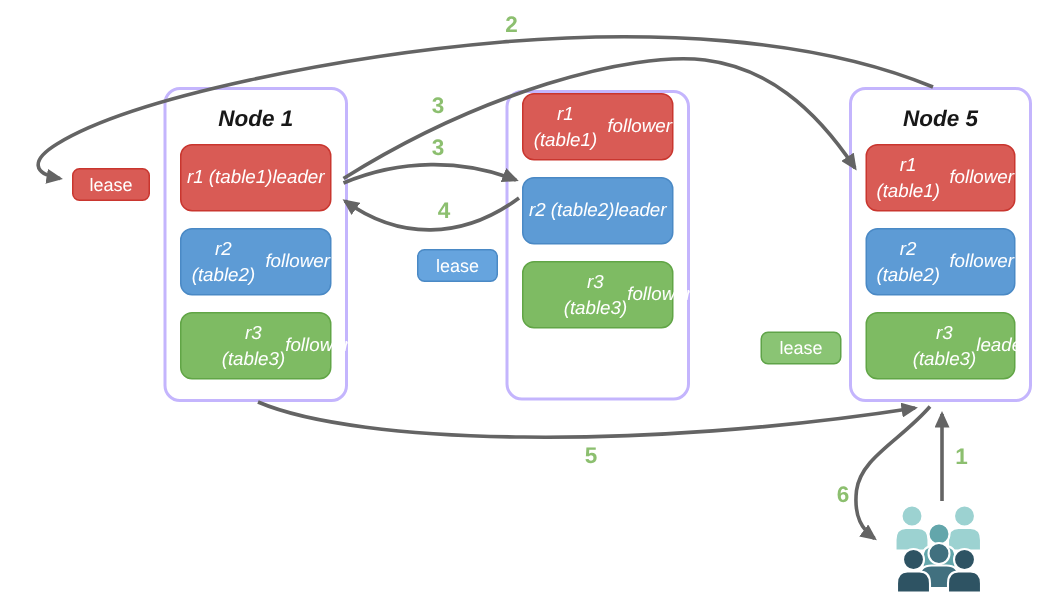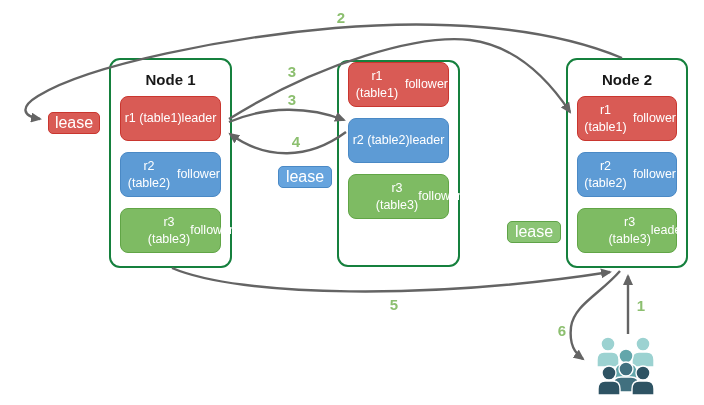--- a/index.html
+++ b/index.html
@@ -2,39 +2,39 @@
 <html><head>
 <meta charset="utf-8">
 <style>
   html,body{margin:0;padding:0;background:#ffffff;}
   .canvas{
     position:relative;width:704px;height:405px;background:#ffffff;
     font-family:"Liberation Sans", sans-serif;overflow:hidden;
   }
   
   .node{
-    position:absolute;background:#ffffff;border:2px solid #15803d;
-    border-radius:11px;box-sizing:border-box;z-index:1;
+    position:absolute;background:#ffffff;border:2px solid #c4b5fd;
+    border-radius:11px;box-sizing:border-box;z-index:1;font-style:italic;
   }
   .node-title{
     text-align:center;font-weight:bold;font-size:15px;color:#181818;
     margin:11px 0 8px 0;
   }
   .replica{
     margin:0 9px 11px 9px;height:45px;border-radius:8px;color:#ffffff;
     font-size:12.5px;line-height:1.3;display:flex;flex-direction:row;
     align-items:center;justify-content:center;border:1.5px solid transparent;
     box-sizing:border-box;text-align:center;
   }
   .replica.red  {background:#D95B55;border-color:#C9362F;}
   .replica.blue {background:#5D9BD5;border-color:#4A89C5;align-items:center;}
   .replica.green{background:#7EBB63;border-color:#61A546;padding-left:40px;}
   
   .lease{
-    position:absolute;border-radius:5px;color:#ffffff;font-size:16px;
+    position:absolute;border-radius:5px;color:#ffffff;font-size:12px;
     display:flex;align-items:center;justify-content:center;z-index:1;
     border:1.5px solid transparent;box-sizing:border-box;
   }
   .lease.red  {left:48px; top:112px;width:52px;height:22px;background:#D95B55;border-color:#C9362F;}
   .lease.blue {left:278px;top:166px;width:54px;height:22px;background:#66A4DE;border-color:#4A89C5;}
   .lease.green{left:507px;top:221px;width:54px;height:22px;background:#8AC474;border-color:#5FA348;}
   
   .step{
     position:absolute;transform:translate(-50%,-50%);font-weight:bold;
     font-size:15px;color:#8CBF6F;z-index:3;
@@ -73,21 +73,21 @@
       <span>r2 (table2)</span>
       <span>leader</span>
     </div>
     <div class="replica green">
       <span>r3 (table3)</span>
       <span>follower</span>
     </div>
   </div>
 
   <div class="node" style="left:566px;top:58px;width:122px;height:210px;">
-    <div class="node-title">Node 2</div>
+    <div class="node-title">Node 5</div>
     <div class="replica red">
       <span>r1 (table1)</span>
       <span>follower</span>
     </div>
     <div class="replica blue">
       <span>r2 (table2)</span>
       <span>follower</span>
     </div>
     <div class="replica green">
       <span>r3 (table3)</span>

